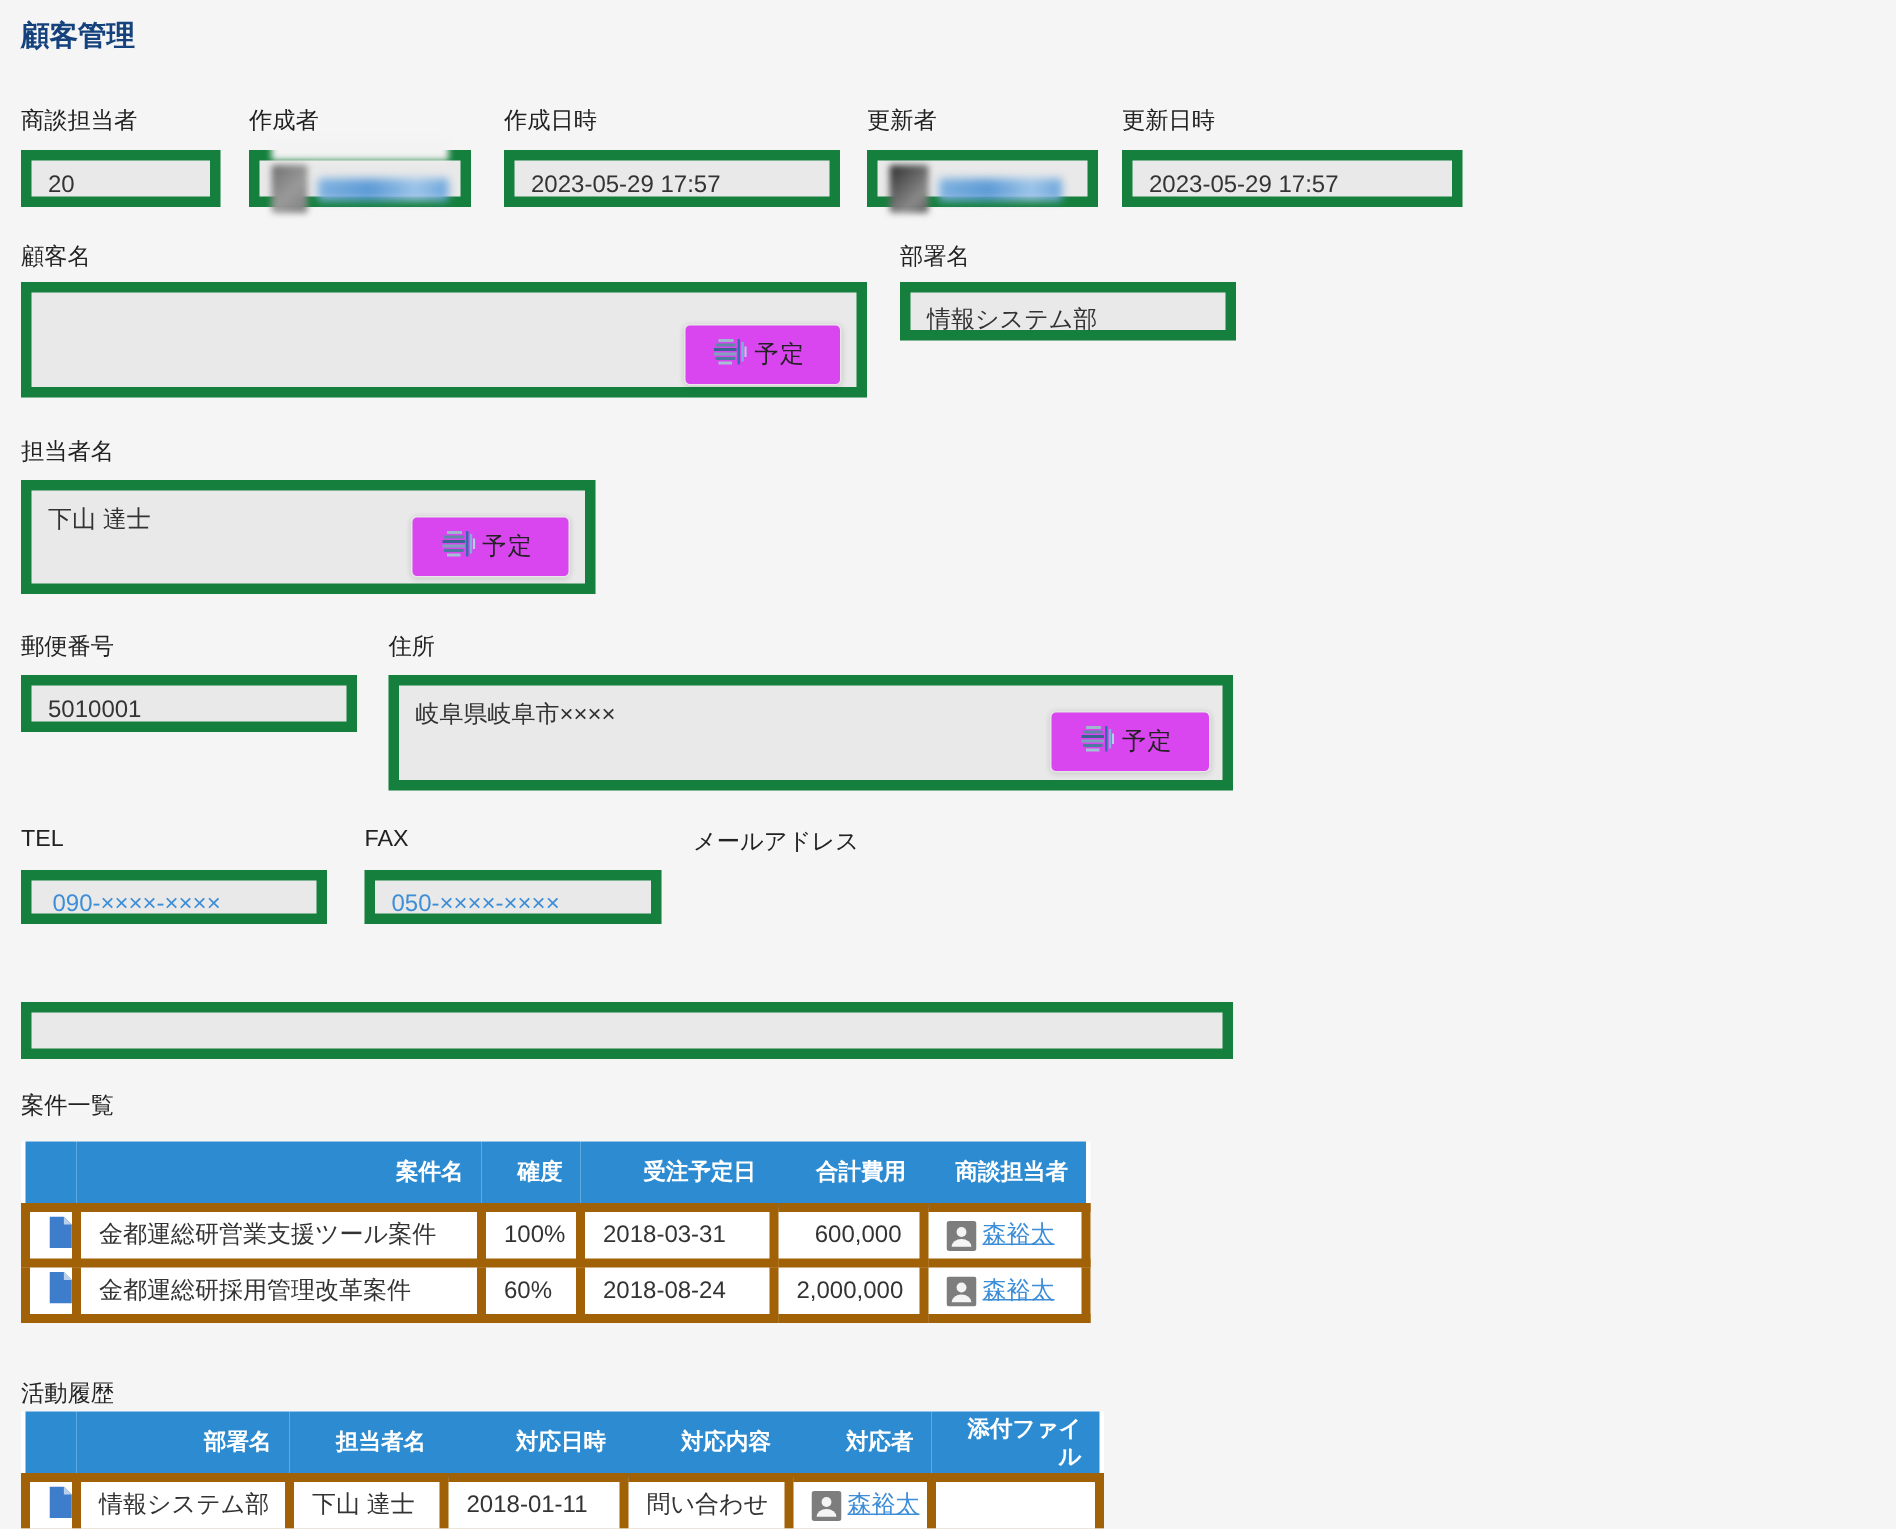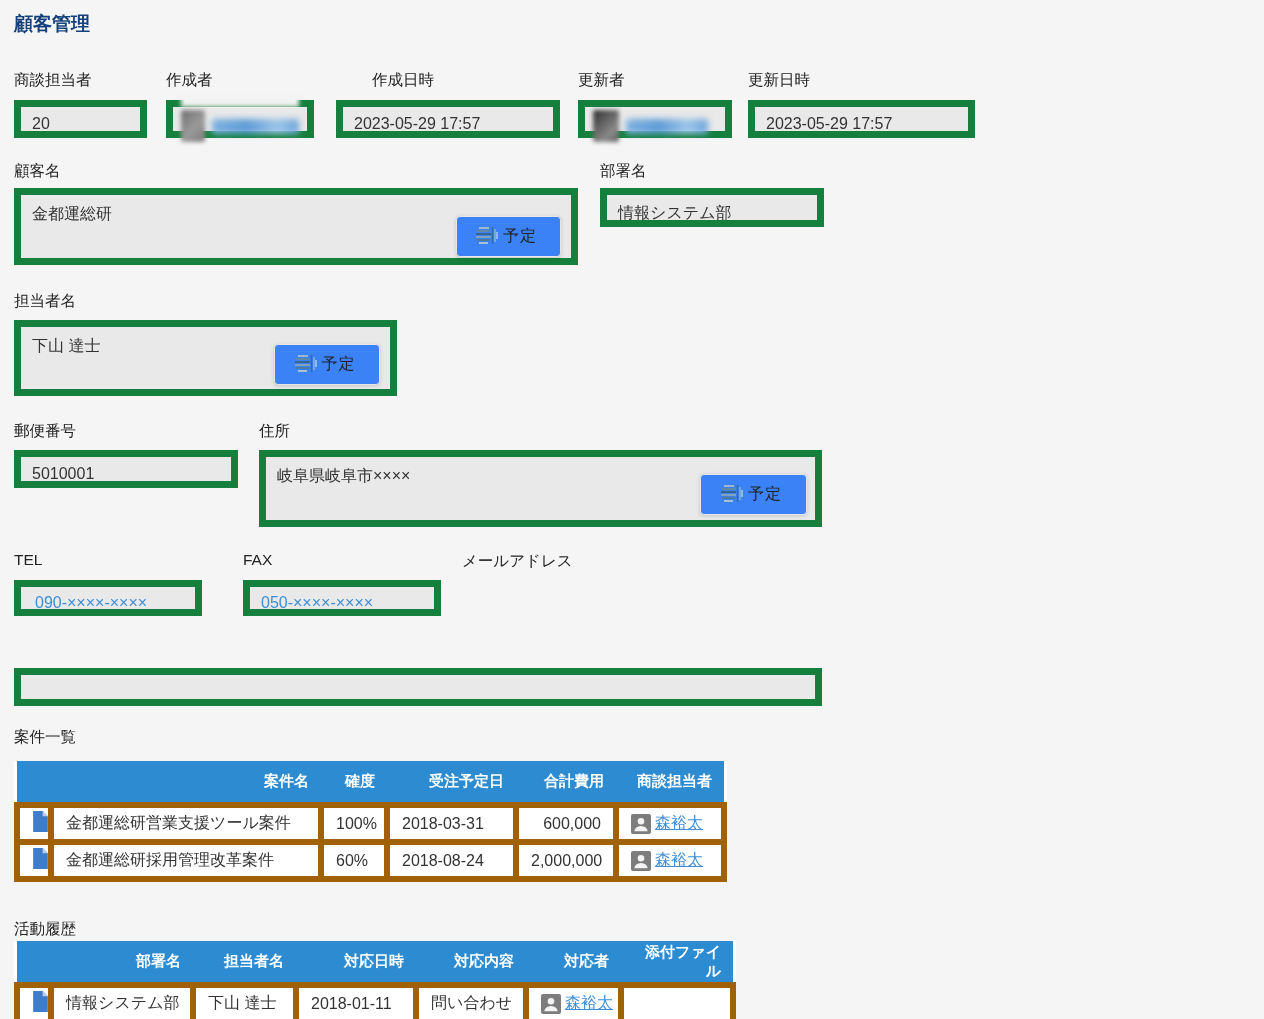--- a/index.html
+++ b/index.html
@@ -11,21 +11,21 @@
   .page-title { font-size:19px; font-weight:bold; color:#15417c; }
   .f-label { font-size:15.5px; color:#222; }
   .field { background:#e9e9e9; border:7px solid #15803d; font-size:16px; color:#333;
            padding:8px 11px; overflow:visible; }
   .field.multiline { padding-top:9px; }
   .field .val { display:block; }
   .field .link-val { color:#3e8ed7; }
 
   
   .schedule-btn { position:absolute; display:flex; align-items:center; justify-content:center;
-      gap:3px; background:#3b82f6; border:1px solid #e6e6e6; border-radius:4px;
+      gap:3px; background:#d946ef; border:1px solid #e6e6e6; border-radius:4px;
       box-shadow:0 1px 4px rgba(0,0,0,0.15); font-size:16px; color:#222; cursor:pointer;
       padding:0 12px 0 6px; }
   .schedule-btn .txt { letter-spacing:1px; }
 
   
   .redacted-user { display:flex; align-items:center; gap:7px; position:relative; top:-3px; }
   .redacted-avatar { width:26px; height:32px; border-radius:2px; filter:blur(2px);
       background:linear-gradient(135deg,#6f6f6f 0%,#9a9a9a 55%,#7d7d7d 100%); }
   .redacted-avatar.dark { background:linear-gradient(135deg,#2e2e2e 0%,#8a8a8a 70%,#5c5c5c 100%); }
   .redacted-name { height:15px; border-radius:2px; filter:blur(3px);
@@ -60,41 +60,40 @@
 
   <div class="abs f-label" style="left:166px; top:70px;">作成者</div>
   <div class="abs field" style="left:166px; top:100px; width:148px; height:38px; padding:6px 8px;">
     <div class="smear"></div>
     <div class="redacted-user">
       <div class="redacted-avatar"></div>
       <div class="redacted-name" style="width:96px;"></div>
     </div>
   </div>
 
-  <div class="abs f-label" style="left:336px; top:70px;margin-left:36px;">作成日時</div>
+  <div class="abs f-label" style="left:336px; top:70px;">作成日時</div>
   <div class="abs field" style="left:336px; top:100px; width:224px; height:38px;">
     <span class="val">2023-05-29 17:57</span>
   </div>
 
   <div class="abs f-label" style="left:578px; top:70px;">更新者</div>
   <div class="abs field" style="left:578px; top:100px; width:154px; height:38px; padding:6px 8px;">
     <div class="redacted-user">
       <div class="redacted-avatar dark"></div>
       <div class="redacted-name" style="width:82px;"></div>
     </div>
   </div>
 
   <div class="abs f-label" style="left:748px; top:70px;">更新日時</div>
   <div class="abs field" style="left:748px; top:100px; width:227px; height:38px;">
     <span class="val">2023-05-29 17:57</span>
   </div>
 
   <div class="abs f-label" style="left:14px; top:161px;">顧客名</div>
   <div class="abs field multiline" style="left:14px; top:188px; width:564px; height:77px;">
-    <span class="val">金都運総研</span>
     <button class="schedule-btn" style="right:10px; bottom:1px; width:105px; height:41px;">
       <span class="abs-icon">
         <svg width="26" height="26" viewBox="0 0 26 26">
           <g stroke-linecap="butt">
             <line x1="5" y1="6" x2="15" y2="6" stroke="#9db8cc" stroke-width="2"></line>
             <line x1="3" y1="9" x2="16" y2="9" stroke="#5f87a8" stroke-width="2"></line>
             <line x1="2" y1="12" x2="17" y2="12" stroke="#36658f" stroke-width="2"></line>
             <line x1="2" y1="15" x2="17" y2="15" stroke="#7fa3bf" stroke-width="2"></line>
             <line x1="3" y1="18" x2="16" y2="18" stroke="#4d7ba0" stroke-width="2"></line>
             <line x1="5" y1="21" x2="14" y2="21" stroke="#a3c0d4" stroke-width="2"></line>
@@ -158,21 +157,21 @@
             <line x1="21" y1="7" x2="21" y2="20" stroke="#7fb0dc" stroke-width="1.6"></line>
             <line x1="23" y1="10" x2="23" y2="17" stroke="#b3cfe8" stroke-width="1.4"></line>
           </g>
         </svg>
       </span>
       <span class="txt">予定</span>
     </button>
   </div>
 
   <div class="abs f-label" style="left:14px; top:551px;">TEL</div>
-  <div class="abs field" style="left:14px; top:580px; width:188px; height:36px; padding-top:7px;padding-left:14px;">
+  <div class="abs field" style="left:14px; top:580px; width:204px; height:36px; padding-top:7px;padding-left:14px;">
     <span class="val link-val">090-××××-××××</span>
   </div>
 
   <div class="abs f-label" style="left:243px; top:551px;">FAX</div>
   <div class="abs field" style="left:243px; top:580px; width:198px; height:36px; padding-top:7px;">
     <span class="val link-val">050-××××-××××</span>
   </div>
 
   <div class="abs f-label" style="left:462px; top:551px;">メールアドレス</div>
 

